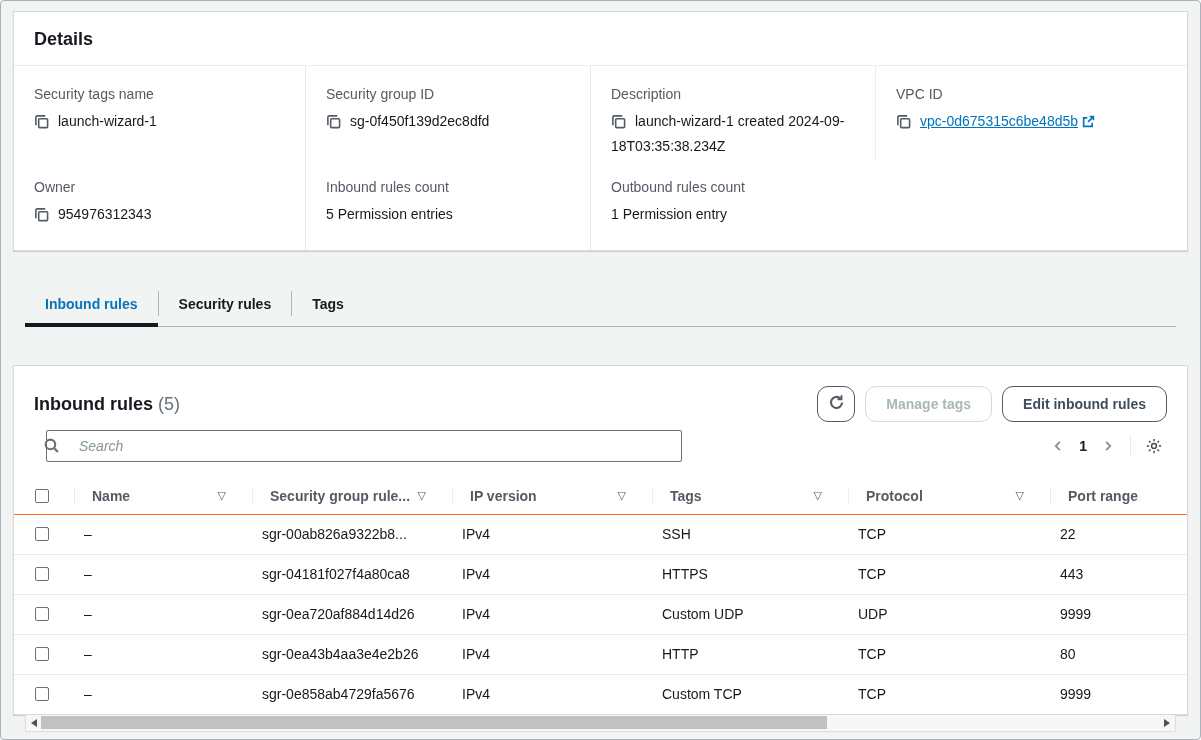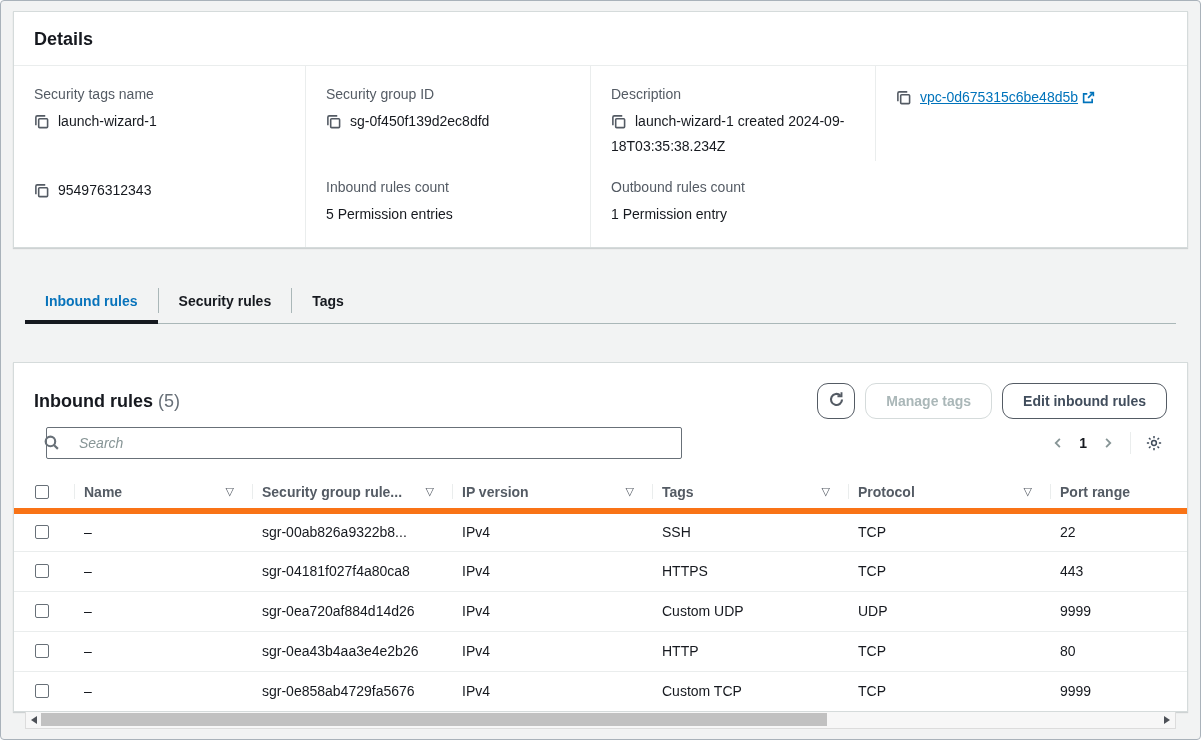--- a/index.html
+++ b/index.html
@@ -70,21 +70,21 @@
   .page-arrow { width:24px; height:24px; display:flex; align-items:center; justify-content:center; cursor:pointer; }
   .page-num { font-size:14px; font-weight:700; color:#16191f; padding:0 9px; cursor:pointer; }
   .pag-sep { width:1px; height:22px; background:#eaeded; margin:0 10px; }
   .gear-btn { width:26px; height:26px; display:flex; align-items:center; justify-content:center; cursor:pointer; }
 
   
   table { width:100%; border-collapse:collapse; table-layout:fixed; }
   col.c-check { width:60px; } col.c-name { width:178px; } col.c-rule { width:200px; }
   col.c-ip { width:200px; } col.c-type { width:196px; } col.c-proto { width:202px; }
   th { height:36px; font-size:14px; font-weight:700; color:#545b64; text-align:left;
-       border-bottom:6px solid #f97316; position:relative; padding:0 10px; }
+       border-bottom:1px solid #f97316; position:relative; padding:0 18px; }
   th .th-inner { display:flex; align-items:center; }
   th .th-label { white-space:nowrap; overflow:hidden; text-overflow:ellipsis; }
   th .filter-icon { margin-left:auto; font-size:11px; color:#545b64; cursor:pointer; padding-right:8px; }
   th:not(:first-child)::before { content:""; position:absolute; left:0; top:9px; bottom:9px; width:1px; background:#eaeded; }
   th.check-col, td.check-col { padding-left:21px; }
   td { height:40px; font-size:14px; color:#16191f; padding:0 10px; vertical-align:middle; }
   tbody tr + tr td { border-top:1px solid #eaeded; }
   .cb { appearance:none; -webkit-appearance:none; width:14px; height:14px; border:1px solid #687078;
         border-radius:2px; background:#fff; cursor:pointer; display:block; }
 
@@ -137,39 +137,41 @@
         <div class="field-value">
           <span class="copy-icon">
             <svg width="15" height="15" viewBox="0 0 16 16" fill="none" stroke="#545b64" stroke-width="1.7">
                 <path d="M2 12 V3.5 A1.5 1.5 0 0 1 3.5 2 H12"></path>
                 <rect x="5" y="5" width="9.5" height="9.5" rx="1"></rect>
               </svg>
           </span><span>launch-wizard-1 created 2024-09-18T03:35:38.234Z</span>
         </div>
       </div>
       <div class="cell">
+        <div class="field-label">VPC ID</div>
         <div class="field-value">
           <span class="copy-icon">
             <svg width="15" height="15" viewBox="0 0 16 16" fill="none" stroke="#545b64" stroke-width="1.7">
                 <path d="M2 12 V3.5 A1.5 1.5 0 0 1 3.5 2 H12"></path>
                 <rect x="5" y="5" width="9.5" height="9.5" rx="1"></rect>
               </svg>
           </span><a class="vpc-link">vpc-0d675315c6be48d5b</a><span class="ext-icon">
             <svg width="13" height="13" viewBox="0 0 16 16" fill="none" stroke="#0073bb" stroke-width="2">
                 <path d="M12.5 9.5 V14 H2 V3.5 H6.5"></path>
                 <path d="M9.5 2 H14 V6.5"></path>
                 <path d="M14 2 L7.5 8.5"></path>
               </svg>
           </span>
         </div>
       </div>
     </div>
 
     <div class="details-grid row2">
       <div class="cell">
+        <div class="field-label">Owner</div>
         <div class="field-value">
           <span class="copy-icon">
             <svg width="15" height="15" viewBox="0 0 16 16" fill="none" stroke="#545b64" stroke-width="1.7">
                 <path d="M2 12 V3.5 A1.5 1.5 0 0 1 3.5 2 H12"></path>
                 <rect x="5" y="5" width="9.5" height="9.5" rx="1"></rect>
               </svg>
           </span><span>954976312343</span>
         </div>
       </div>
       <div class="cell">

